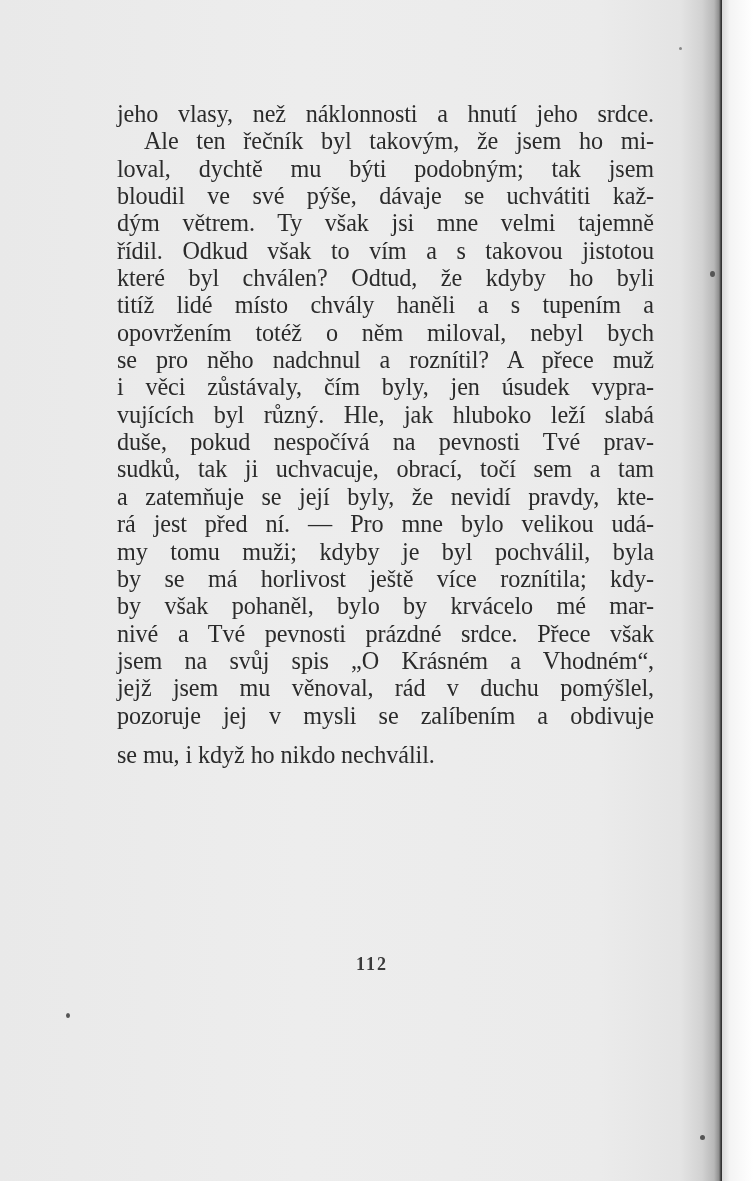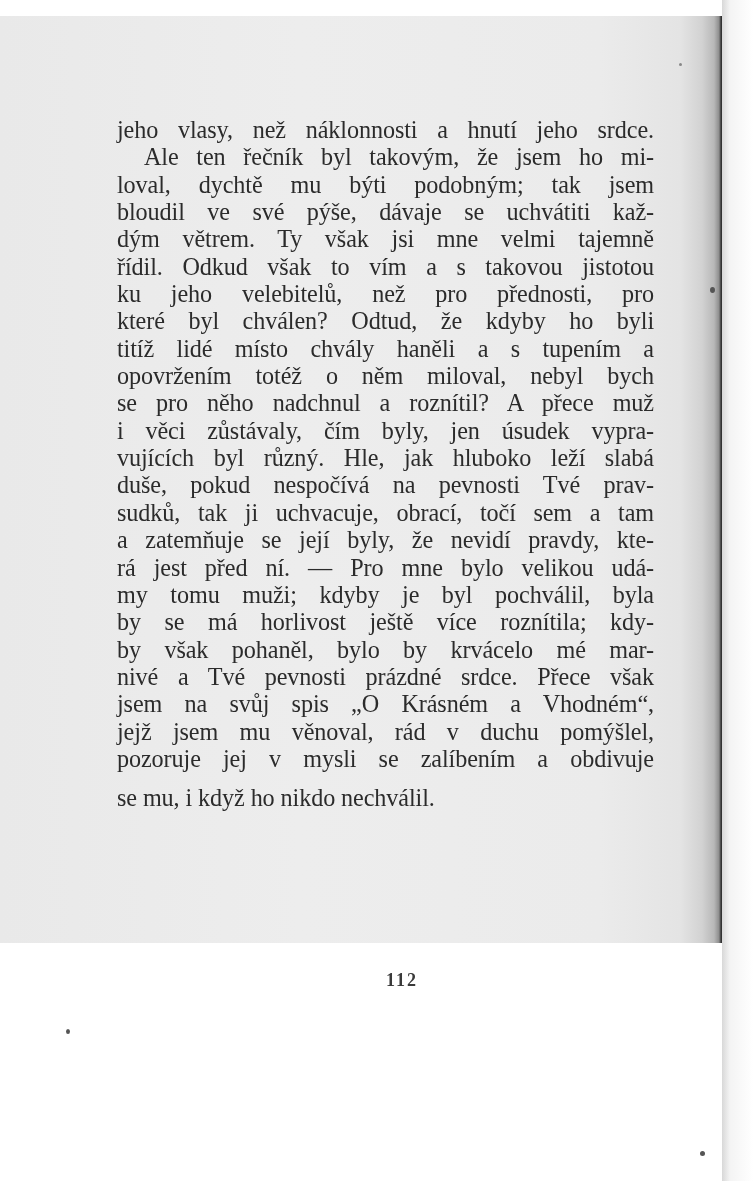--- a/index.html
+++ b/index.html
@@ -9,23 +9,23 @@
     body {
       width: 753px;
       height: 1181px;
       position: relative;
       overflow: hidden;
       background: #ffffff;
     }
     .page {
       position: absolute;
       left: 0;
-      top: 16px;
+      top: 0;
       width: 722px;
-      height: 927px;
+      height: 1181px;
       background:
         linear-gradient(to right,
           #e9e9e9 0px,
           #ededed 300px,
           #ebebeb 600px,
           #e4e4e4 680px,
           #d2d2d2 702px,
           #b8b8b8 714px,
           #8e8e8e 719px,
           #3a3a3a 721px,
@@ -68,40 +68,38 @@
       position: absolute;
       left: 350px;
       top: 954px;
       width: 44px;
       text-align: center;
       font-family: "Liberation Serif", "DejaVu Serif", serif;
       font-size: 18px;
       font-weight: bold;
       letter-spacing: 2px;
       color: #3a3a3a;
-      margin-left: 30px;
     }
     .speck {
       position: absolute;
       border-radius: 50%;
       background: #555;
     }
   </style>
 </head>
 <body>
 
 <div class="page">
   <div class="text-block">
     <span class="line">jeho vlasy, než náklonnosti a hnutí jeho srdce.</span>
     <span class="line indent">Ale ten řečník byl takovým, že jsem ho mi-</span>
     <span class="line">loval, dychtě mu býti podobným; tak jsem</span>
     <span class="line">bloudil ve své pýše, dávaje se uchvátiti kaž-</span>
     <span class="line">dým větrem. Ty však jsi mne velmi tajemně</span>
     <span class="line">řídil. Odkud však to vím a s takovou jistotou</span>
-    <span class="line">ku jeho velebitelů, než pro přednosti, pro</span>
     <span class="line">které byl chválen? Odtud, že kdyby ho byli</span>
     <span class="line">titíž lidé místo chvály haněli a s tupením a</span>
     <span class="line">opovržením totéž o něm miloval, nebyl bych</span>
     <span class="line">se pro něho nadchnul a roznítil? A přece muž</span>
     <span class="line">i věci zůstávaly, čím byly, jen úsudek vypra-</span>
     <span class="line">vujících byl různý. Hle, jak hluboko leží slabá</span>
     <span class="line">duše, pokud nespočívá na pevnosti Tvé prav-</span>
     <span class="line">sudků, tak ji uchvacuje, obrací, točí sem a tam</span>
     <span class="line">a zatemňuje se její byly, že nevidí pravdy, kte-</span>
     <span class="line">rá jest před ní. — Pro mne bylo velikou udá-</span>

